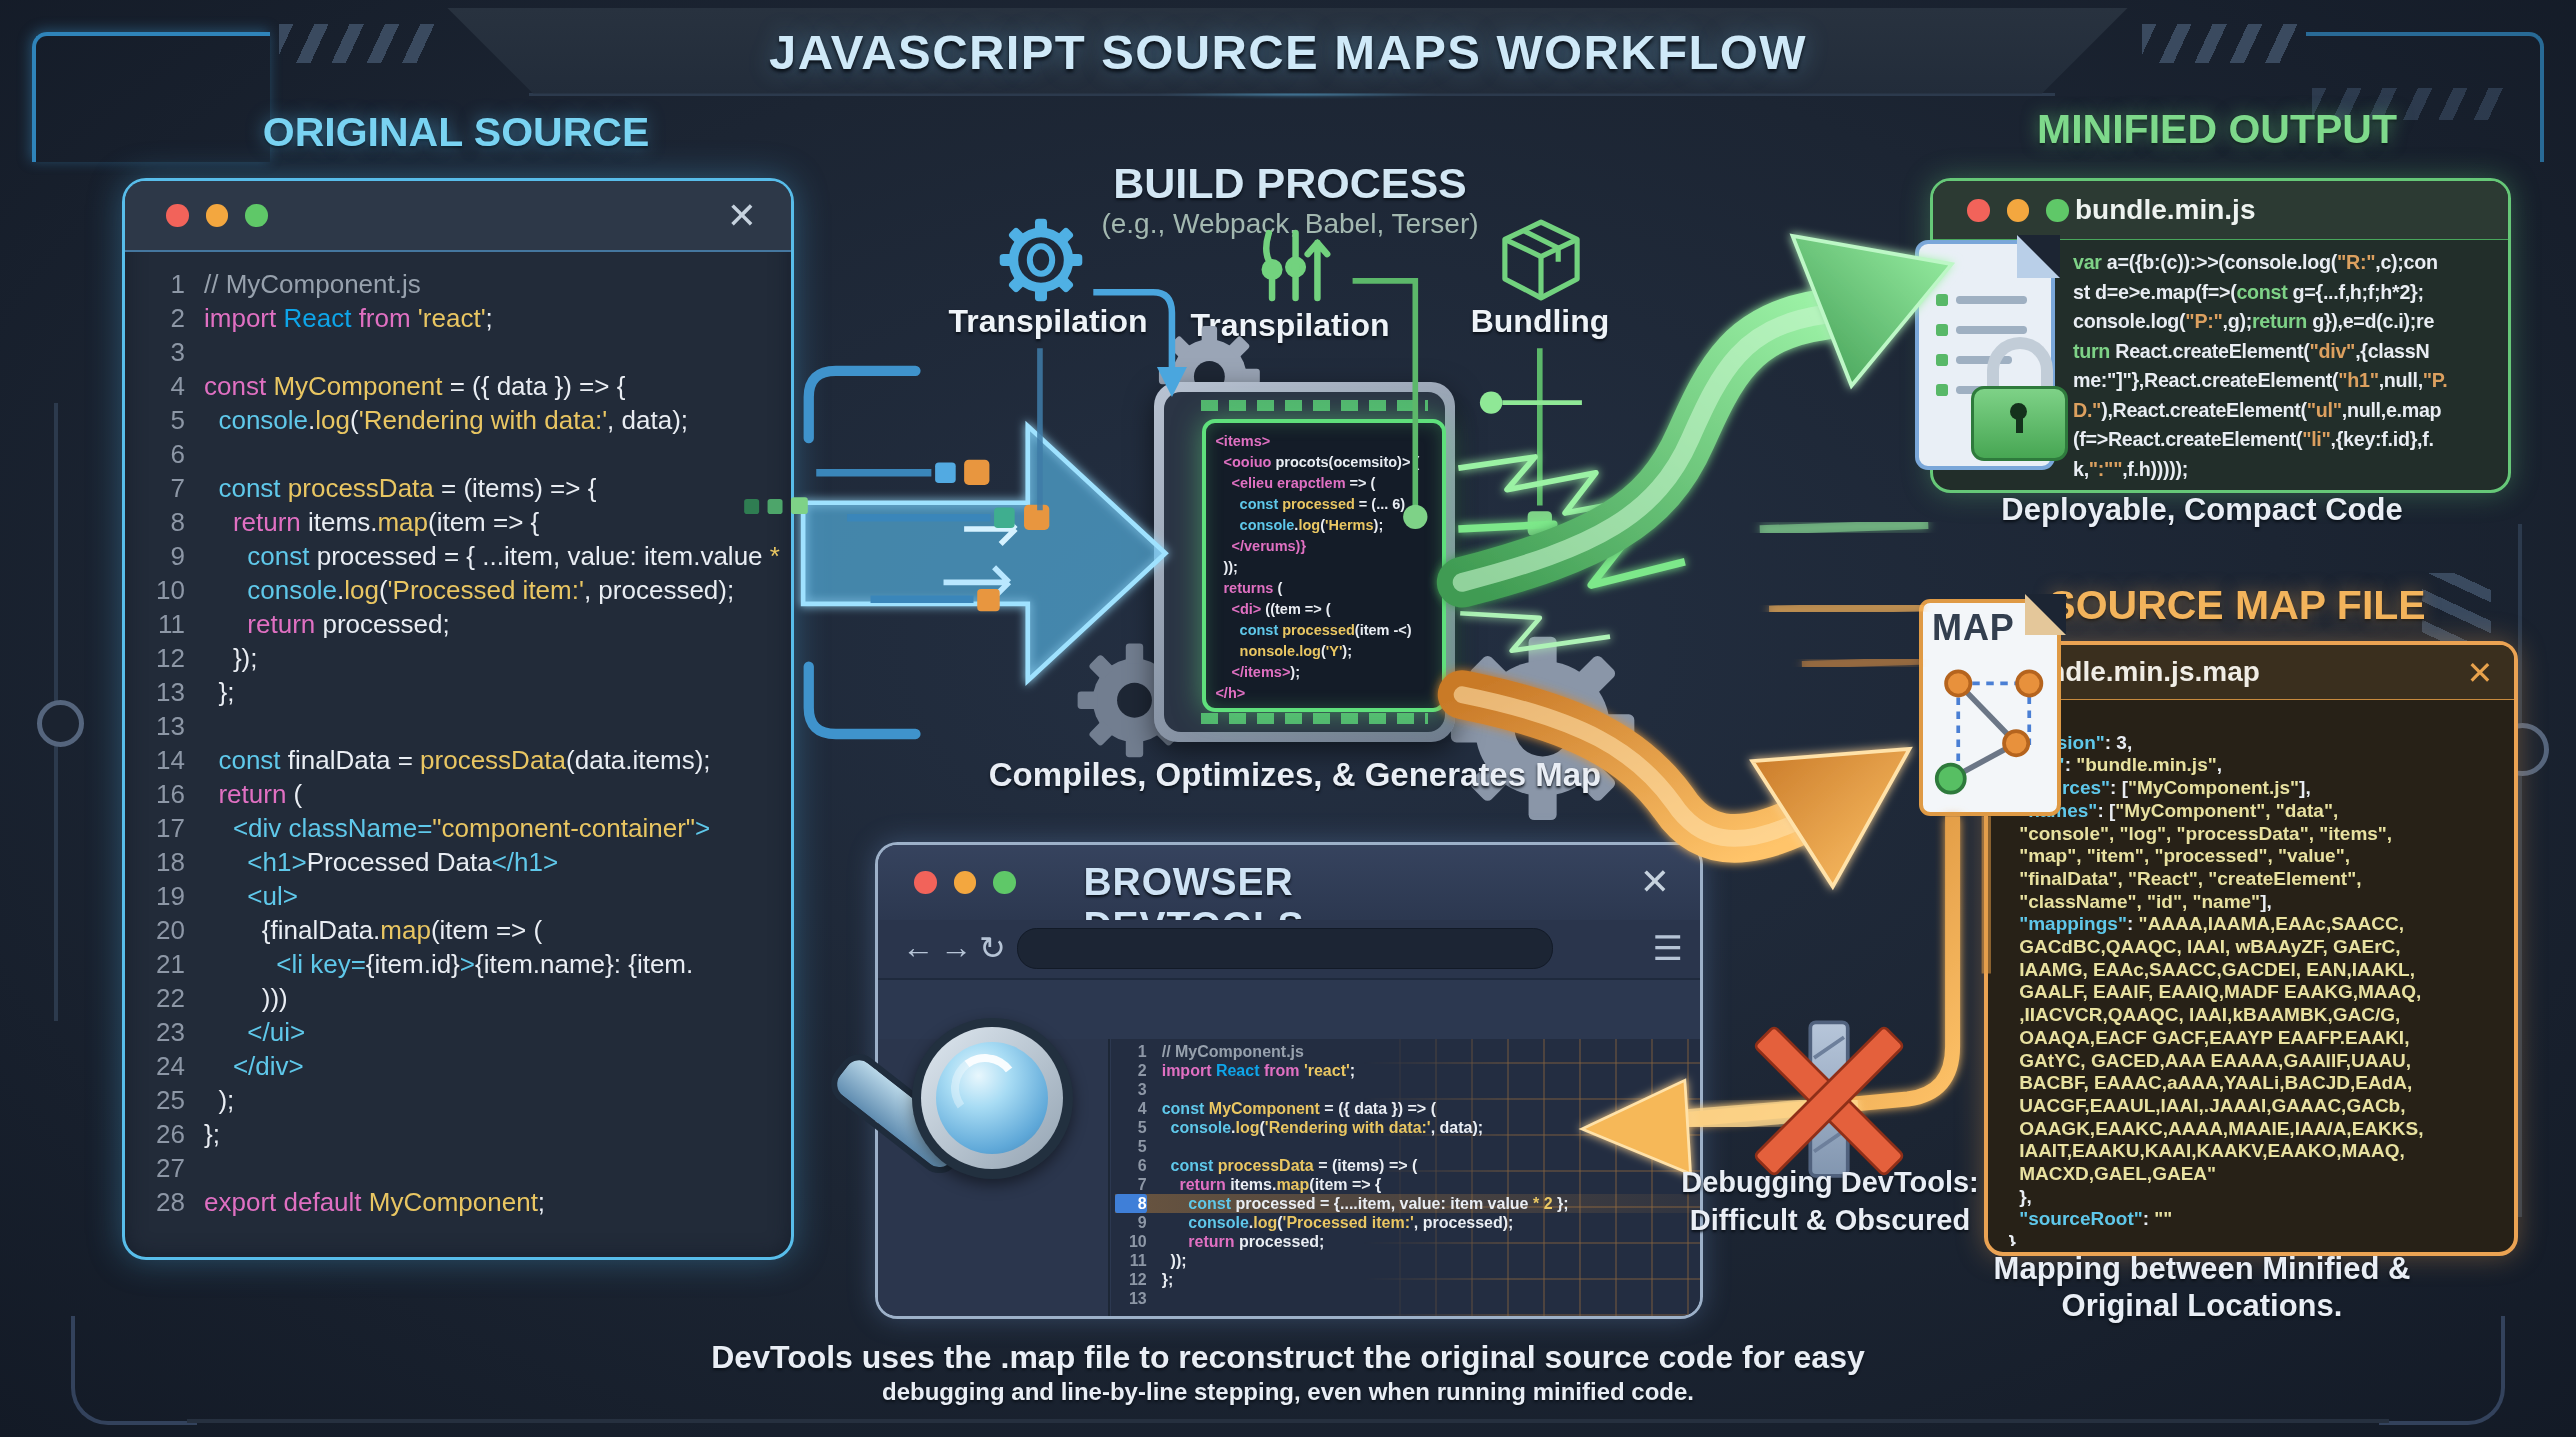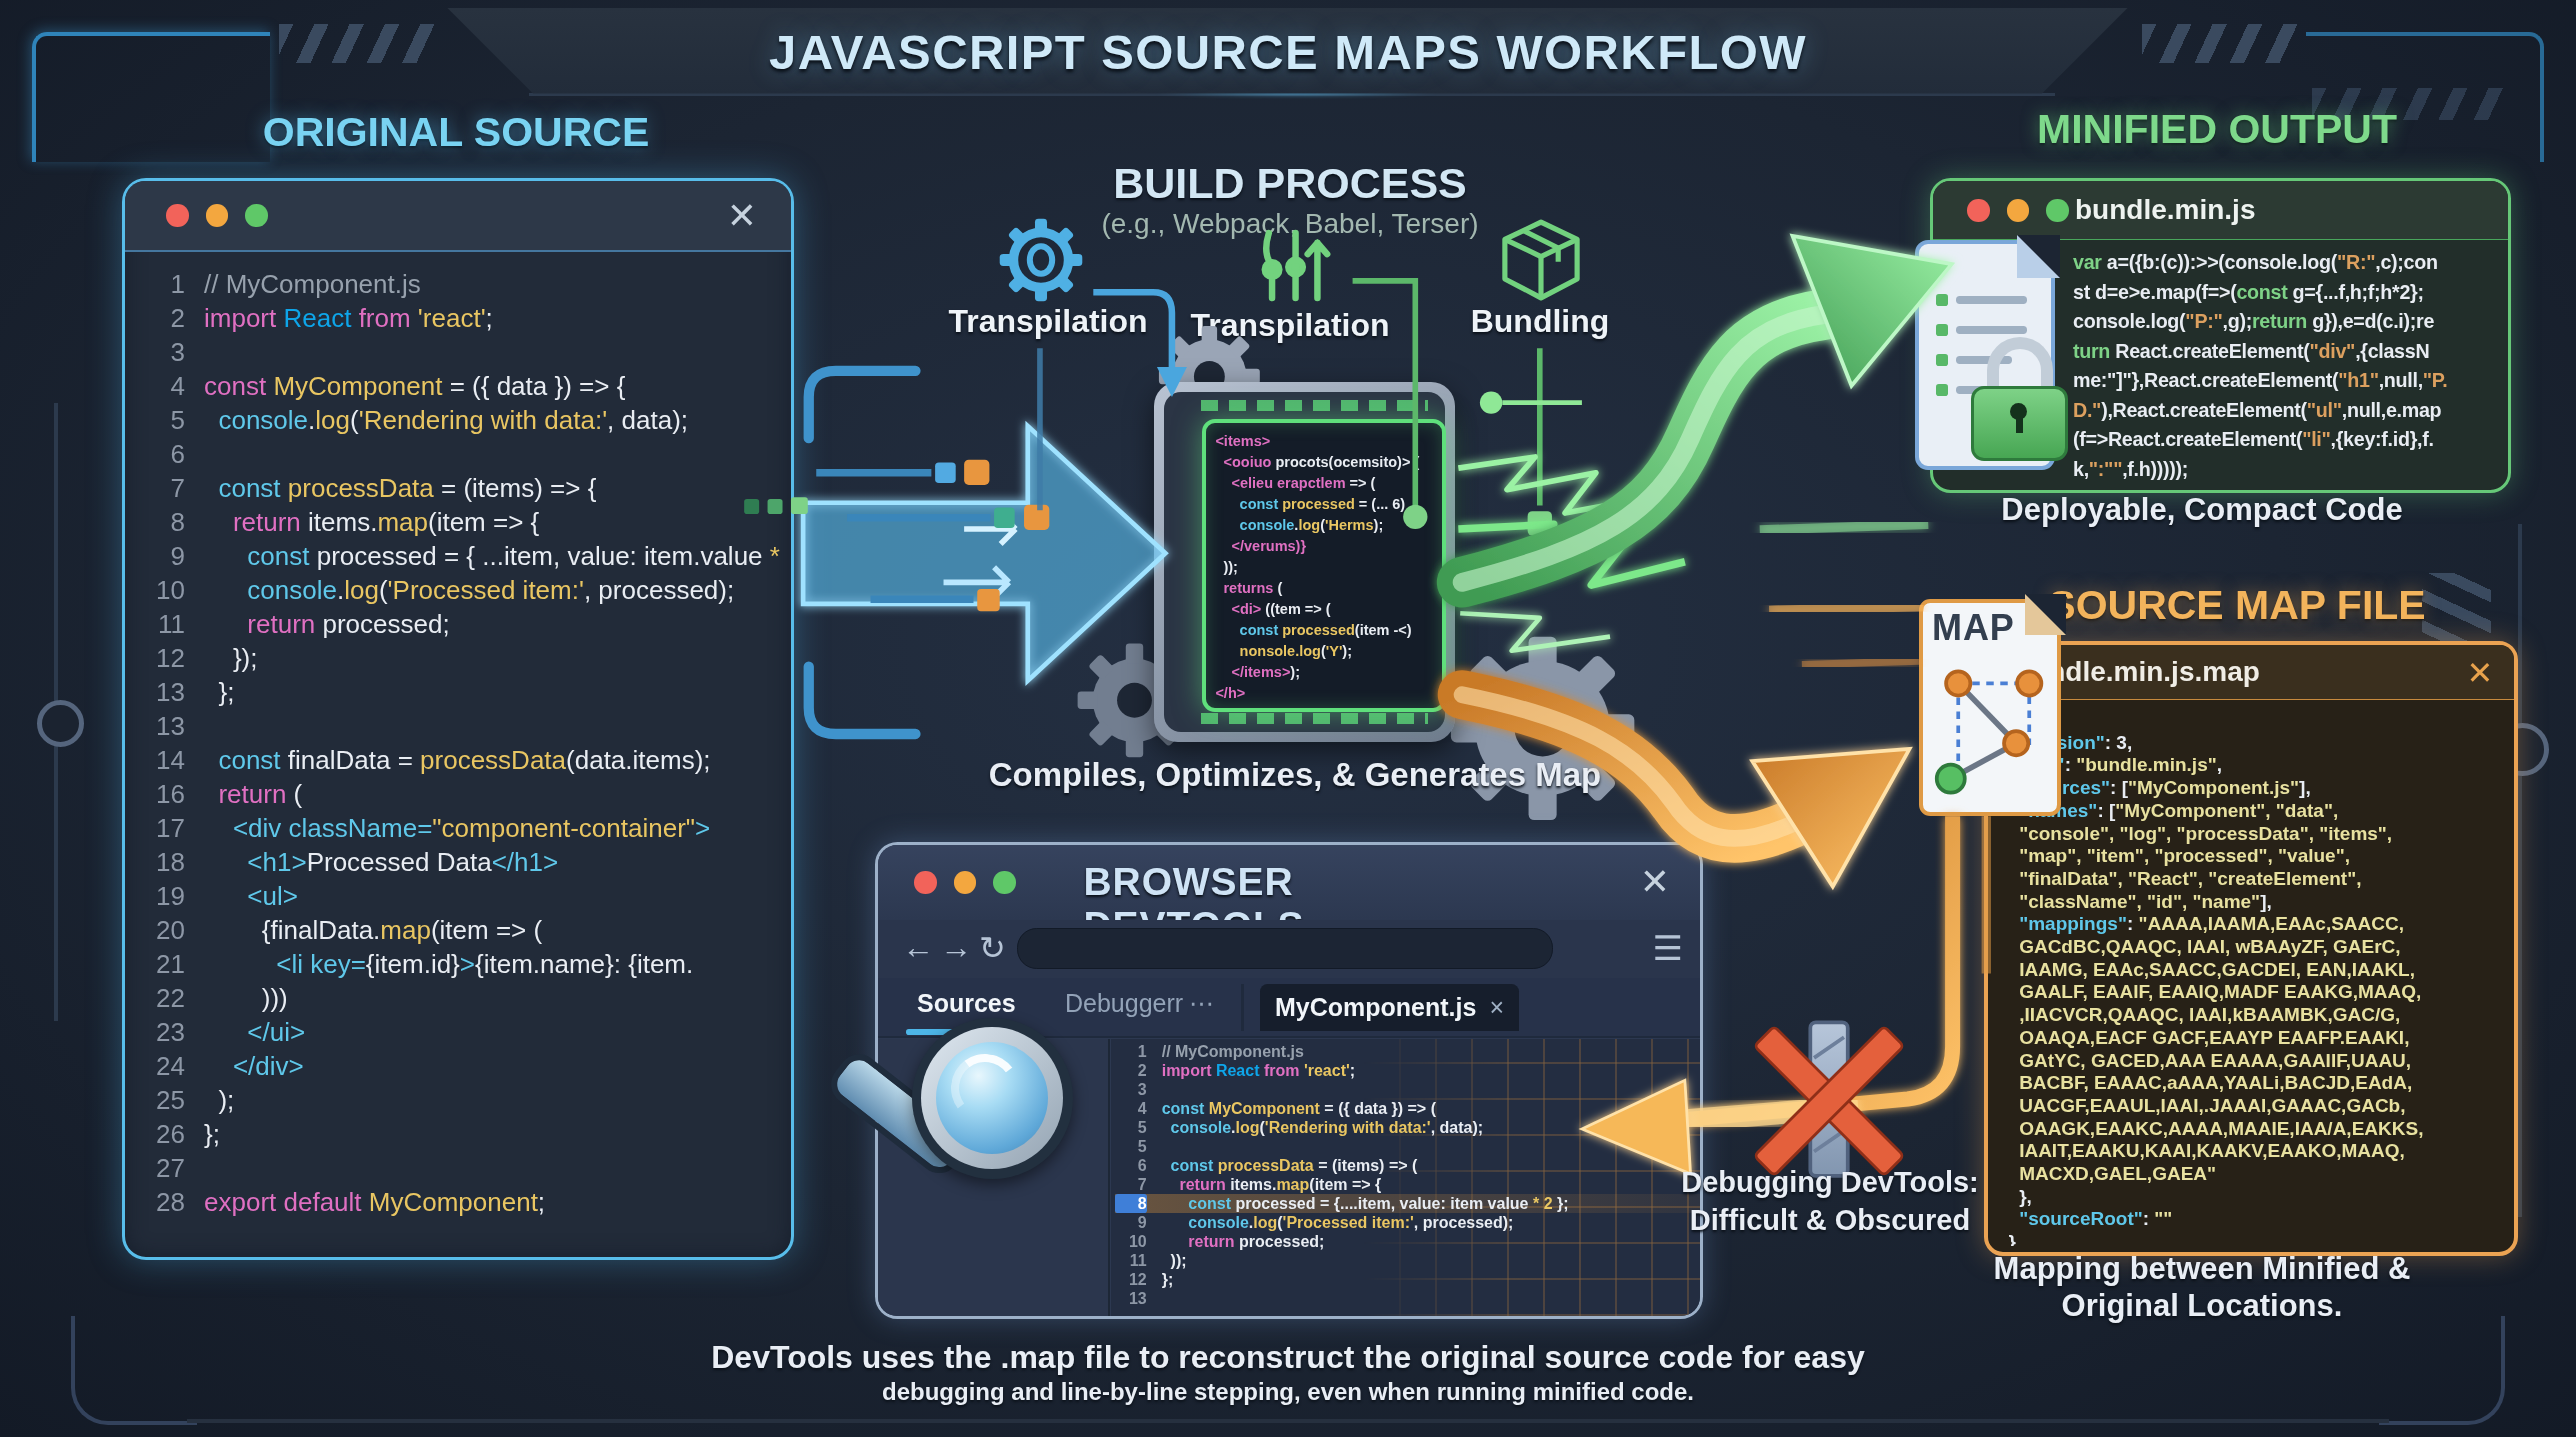--- a/index.html
+++ b/index.html
@@ -435,31 +435,20 @@
       <div id="dttitle">BROWSER DEVTOOLS</div>
       <div class="closebtn" style="right:30px;top:19px;">✕</div>
     </div>
     <div id="dttools">
       <div class="navico" style="left:24px;">←</div>
       <div class="navico" style="left:62px;">→</div>
       <div class="navico" style="left:101px;">↻</div>
       <div id="urlpill"></div>
       <div id="dtmenu">☰</div>
     </div>
-    <div id="dttabs">
-      <div class="dttab" id="tab-sources">Sources</div>
-      <div id="tab-sources-underline"></div>
-      <div class="dttab" id="tab-debugger">Debuggerr</div>
-      <div class="dttab" id="tab-more">⋯</div>
-      <div id="tabsep"></div>
-      <div id="filetab">
-        <span class="fname">MyComponent.js</span>
-        <span class="fclose">×</span>
-      </div>
-    </div>
     <div id="dtcontent">
       <div id="dtleft"></div>
       <div id="dtcodewrap">
         <div id="dtgrid"></div>
         <div id="dtcode">
             <div class="crow"><span class="ln">1</span><span class="lt"><span class="tk-cm">// MyComponent.js</span></span></div>
             <div class="crow"><span class="ln">2</span><span class="lt"><span class="tk-kw">import </span><span class="tk-tl">React </span><span class="tk-kw">from </span><span class="tk-st">'react'</span><span class="tk-pl">;</span></span></div>
             <div class="crow"><span class="ln">3</span><span class="lt"></span></div>
             <div class="crow"><span class="ln">4</span><span class="lt"><span class="tk-cy">const </span><span class="tk-fn">MyComponent</span><span class="tk-pl"> = ({ data }) =&gt; (</span></span></div>
             <div class="crow"><span class="ln">5</span><span class="lt"><span class="tk-pl">  </span><span class="tk-cy">console</span><span class="tk-pl">.</span><span class="tk-fn">log</span><span class="tk-pl">(</span><span class="tk-st">'Rendering with data:'</span><span class="tk-pl">, data);</span></span></div>

